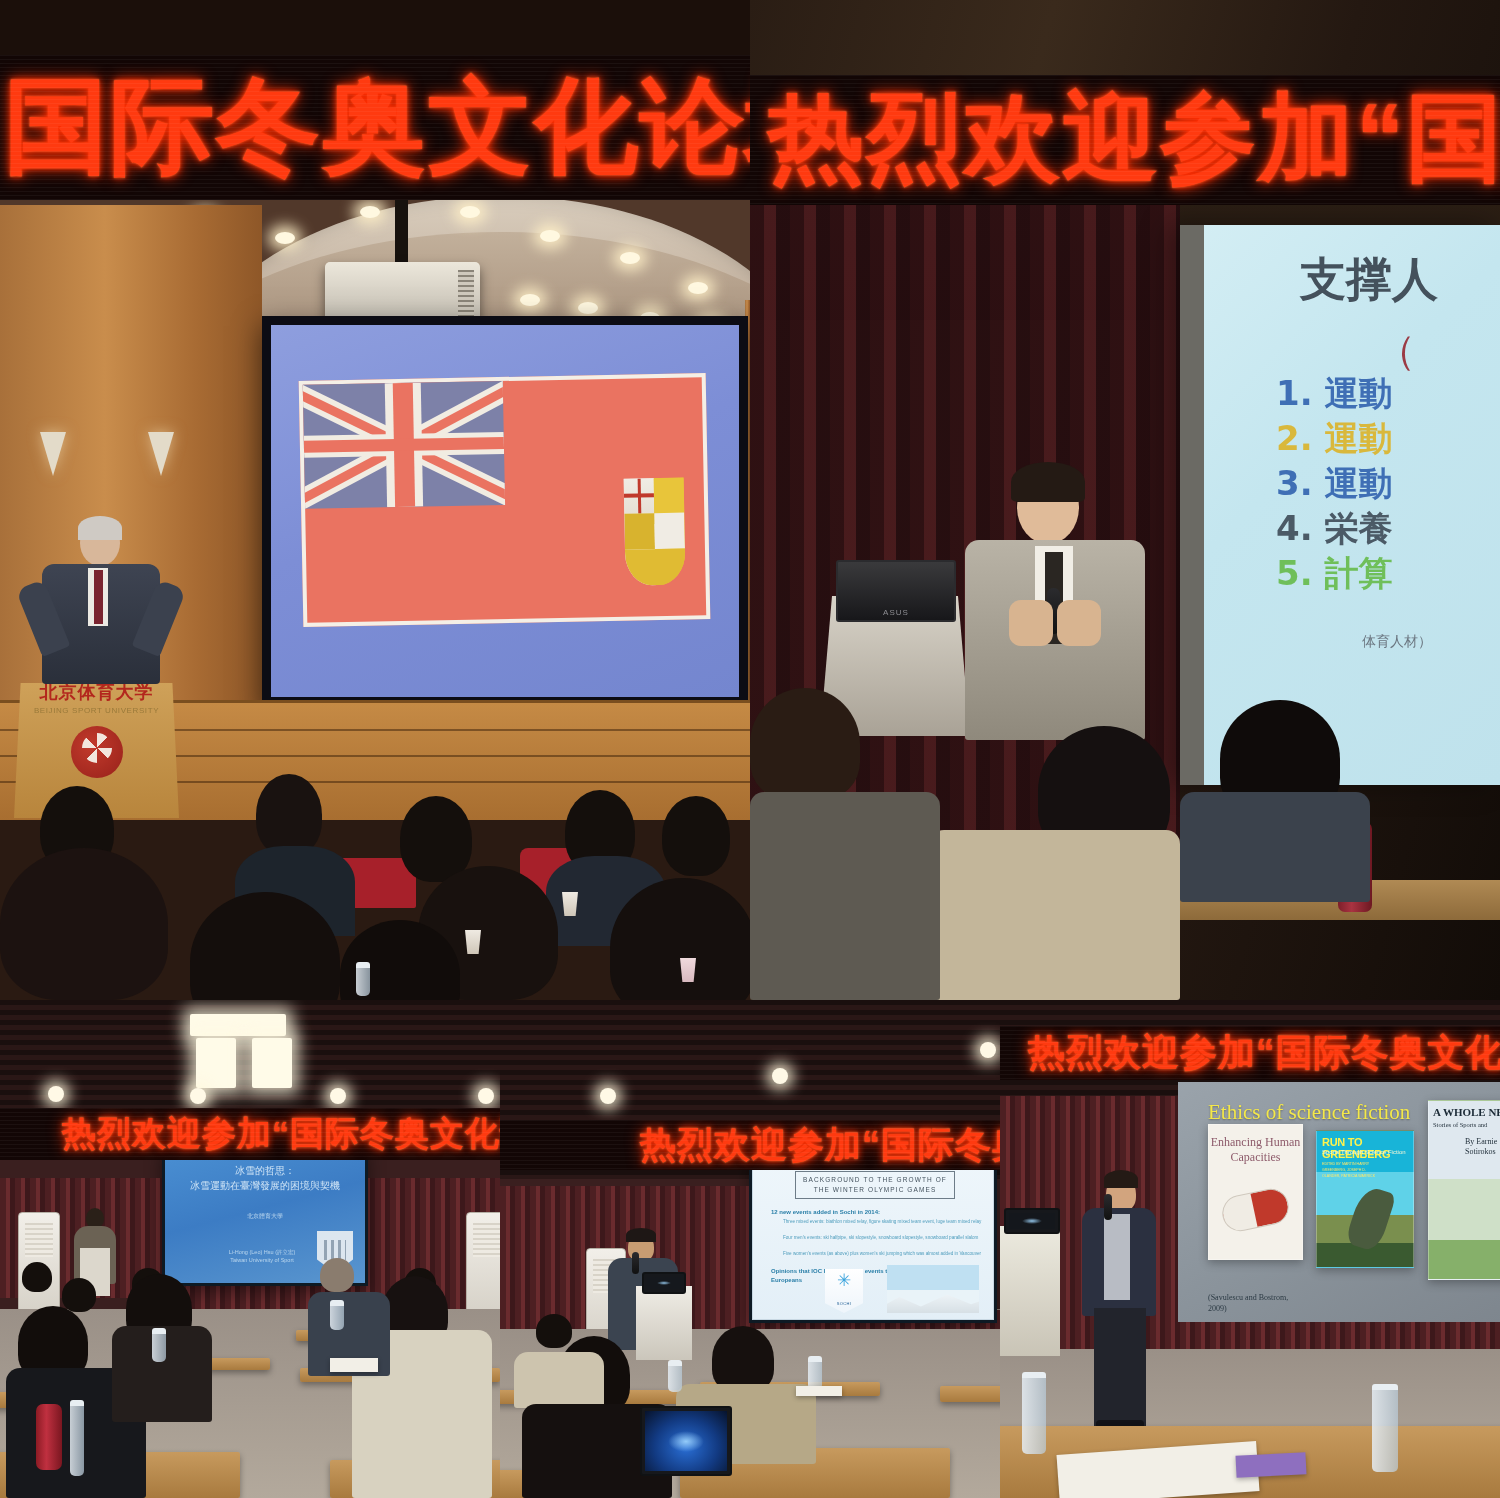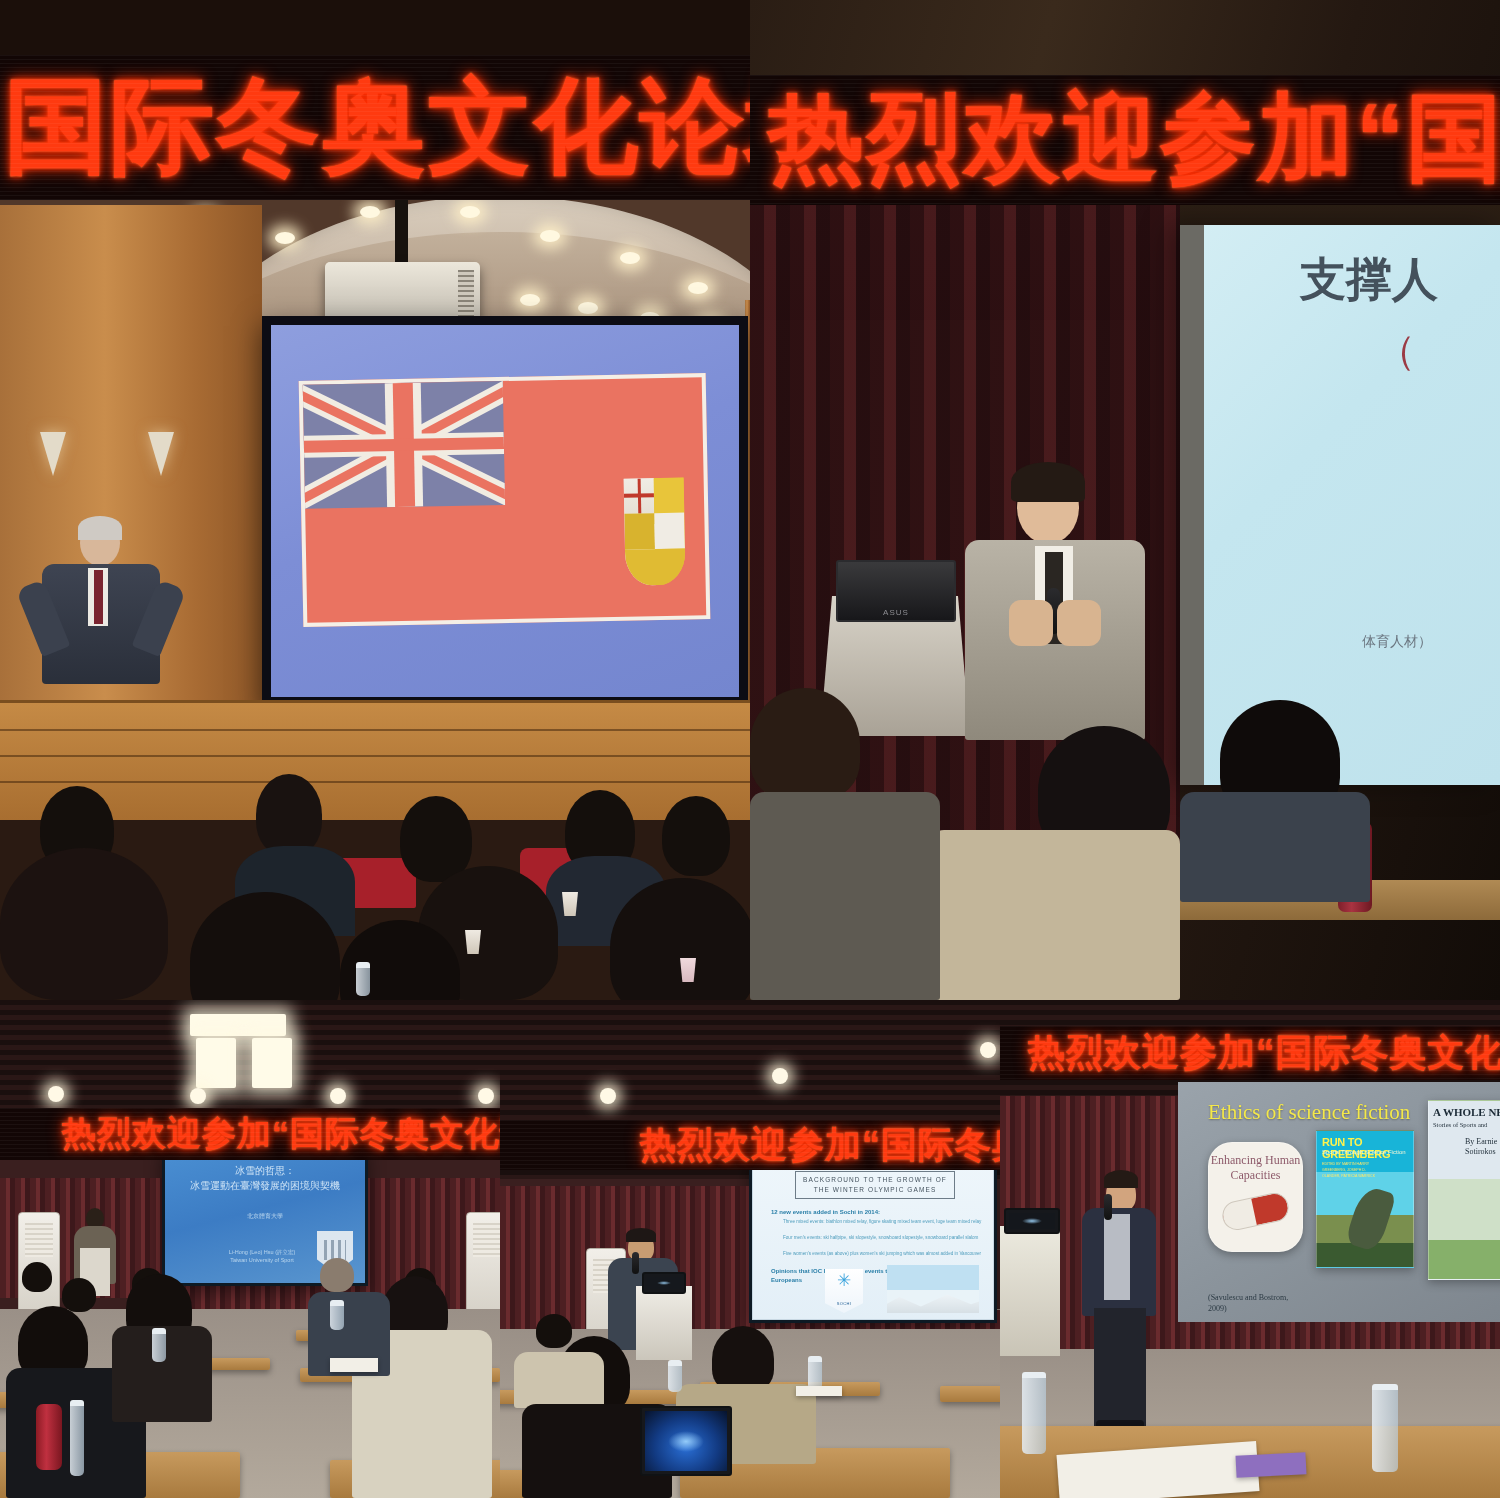--- a/index.html
+++ b/index.html
@@ -413,21 +413,21 @@
   .s5-title{
     position:absolute; left:30px; top:18px;
     font-size:21px; color:#f4e84a; font-family:"Liberation Serif", serif;
     text-shadow:0 1px 2px rgba(0,0,0,.35);
   }
   .book{
     position:absolute; border:1px solid rgba(255,255,255,.3);
     box-shadow:0 3px 9px rgba(0,0,0,.3);
     overflow:hidden;
   }
-  .book1{ left:30px; top:60px; width:95px; height:110px; background:#f4f1ea;border-radius:24px; }
+  .book1{ left:30px; top:42px; width:95px; height:136px; background:#f4f1ea; }
   .b1-t{ position:absolute; left:0; top:10px; width:100%; text-align:center;
      font-size:12px; color:#8d5a6a; font-family:"Liberation Serif", serif; line-height:1.22;}
   .pill{
     position:absolute; left:14%; top:50%; width:72%; height:27%;
     border-radius:40px;
     background:linear-gradient(90deg,#f0ece4 0 48%, #c0392b 48% 100%);
     transform:rotate(-12deg);
     border:1px solid #cfc8bd;
   }
   .book2{ left:138px; top:48px; width:98px; height:138px;
@@ -519,20 +519,25 @@
     <div class="led-band">
       <span class="led-text">国际冬奥文化论坛</span>
     </div>
 
     <div class="stage-front">
       <div class="stage-line" style="top:26px"></div>
       <div class="stage-line" style="top:52px"></div>
       <div class="stage-line" style="top:78px"></div>
     </div>
 
+    <div class="podium">
+      <div class="podium-cn">北京体育大学</div>
+      <div class="podium-en">BEIJING SPORT UNIVERSITY</div>
+      <div class="podium-logo"></div>
+    </div>
 
     <div class="speaker1">
       <div class="sp-head" style="left:52px;top:0;width:40px;height:46px;background:#d8b79a"></div>
       <div class="sp-head" style="left:50px;top:-4px;width:44px;height:24px;background:#cfcac4;border-radius:50% 50% 0 0"></div>
       <div class="sp-body" style="left:14px;top:44px;width:118px;height:120px;background:linear-gradient(#3e4452,#2a2f3a)"></div>
       <div class="sp-body" style="left:60px;top:48px;width:20px;height:58px;background:#eceae4;border-radius:0"></div>
       <div class="sp-body" style="left:66px;top:50px;width:9px;height:54px;background:#7a2430;border-radius:0"></div>
       <div class="sp-body" style="left:0;top:62px;width:30px;height:72px;background:#3b414e;transform:rotate(-22deg)"></div>
       <div class="sp-body" style="left:116px;top:62px;width:30px;height:72px;background:#3b414e;transform:rotate(22deg)"></div>
     </div>
@@ -567,20 +572,42 @@
 
   <div class="panel" id="p2">
     <div class="dark-wall"></div>
     <div class="beam-wall"></div>
     <div class="curtain"></div>
 
     <div class="screen2">
       <div class="sbar"></div>
       <div class="slide2-title">支撑人</div>
       <div class="slide2-paren">（</div>
+      <div class="slide2-list">
+        <div class="s2-item" style="color:#3f6fb5">
+          <span>1.</span>
+          <span>運動</span>
+        </div>
+        <div class="s2-item" style="color:#d9b83c">
+          <span>2.</span>
+          <span>運動</span>
+        </div>
+        <div class="s2-item" style="color:#3f6fb5">
+          <span>3.</span>
+          <span>運動</span>
+        </div>
+        <div class="s2-item" style="color:#4b5a66">
+          <span>4.</span>
+          <span>栄養</span>
+        </div>
+        <div class="s2-item" style="color:#6fbf5a">
+          <span>5.</span>
+          <span>計算</span>
+        </div>
+      </div>
       <div class="slide2-foot">体育人材）</div>
     </div>
 
     <div class="led-band">
       <span class="led-text">热烈欢迎参加“国际…</span>
     </div>
 
     <div class="podium2"></div>
     <div class="laptop2"></div>
 

